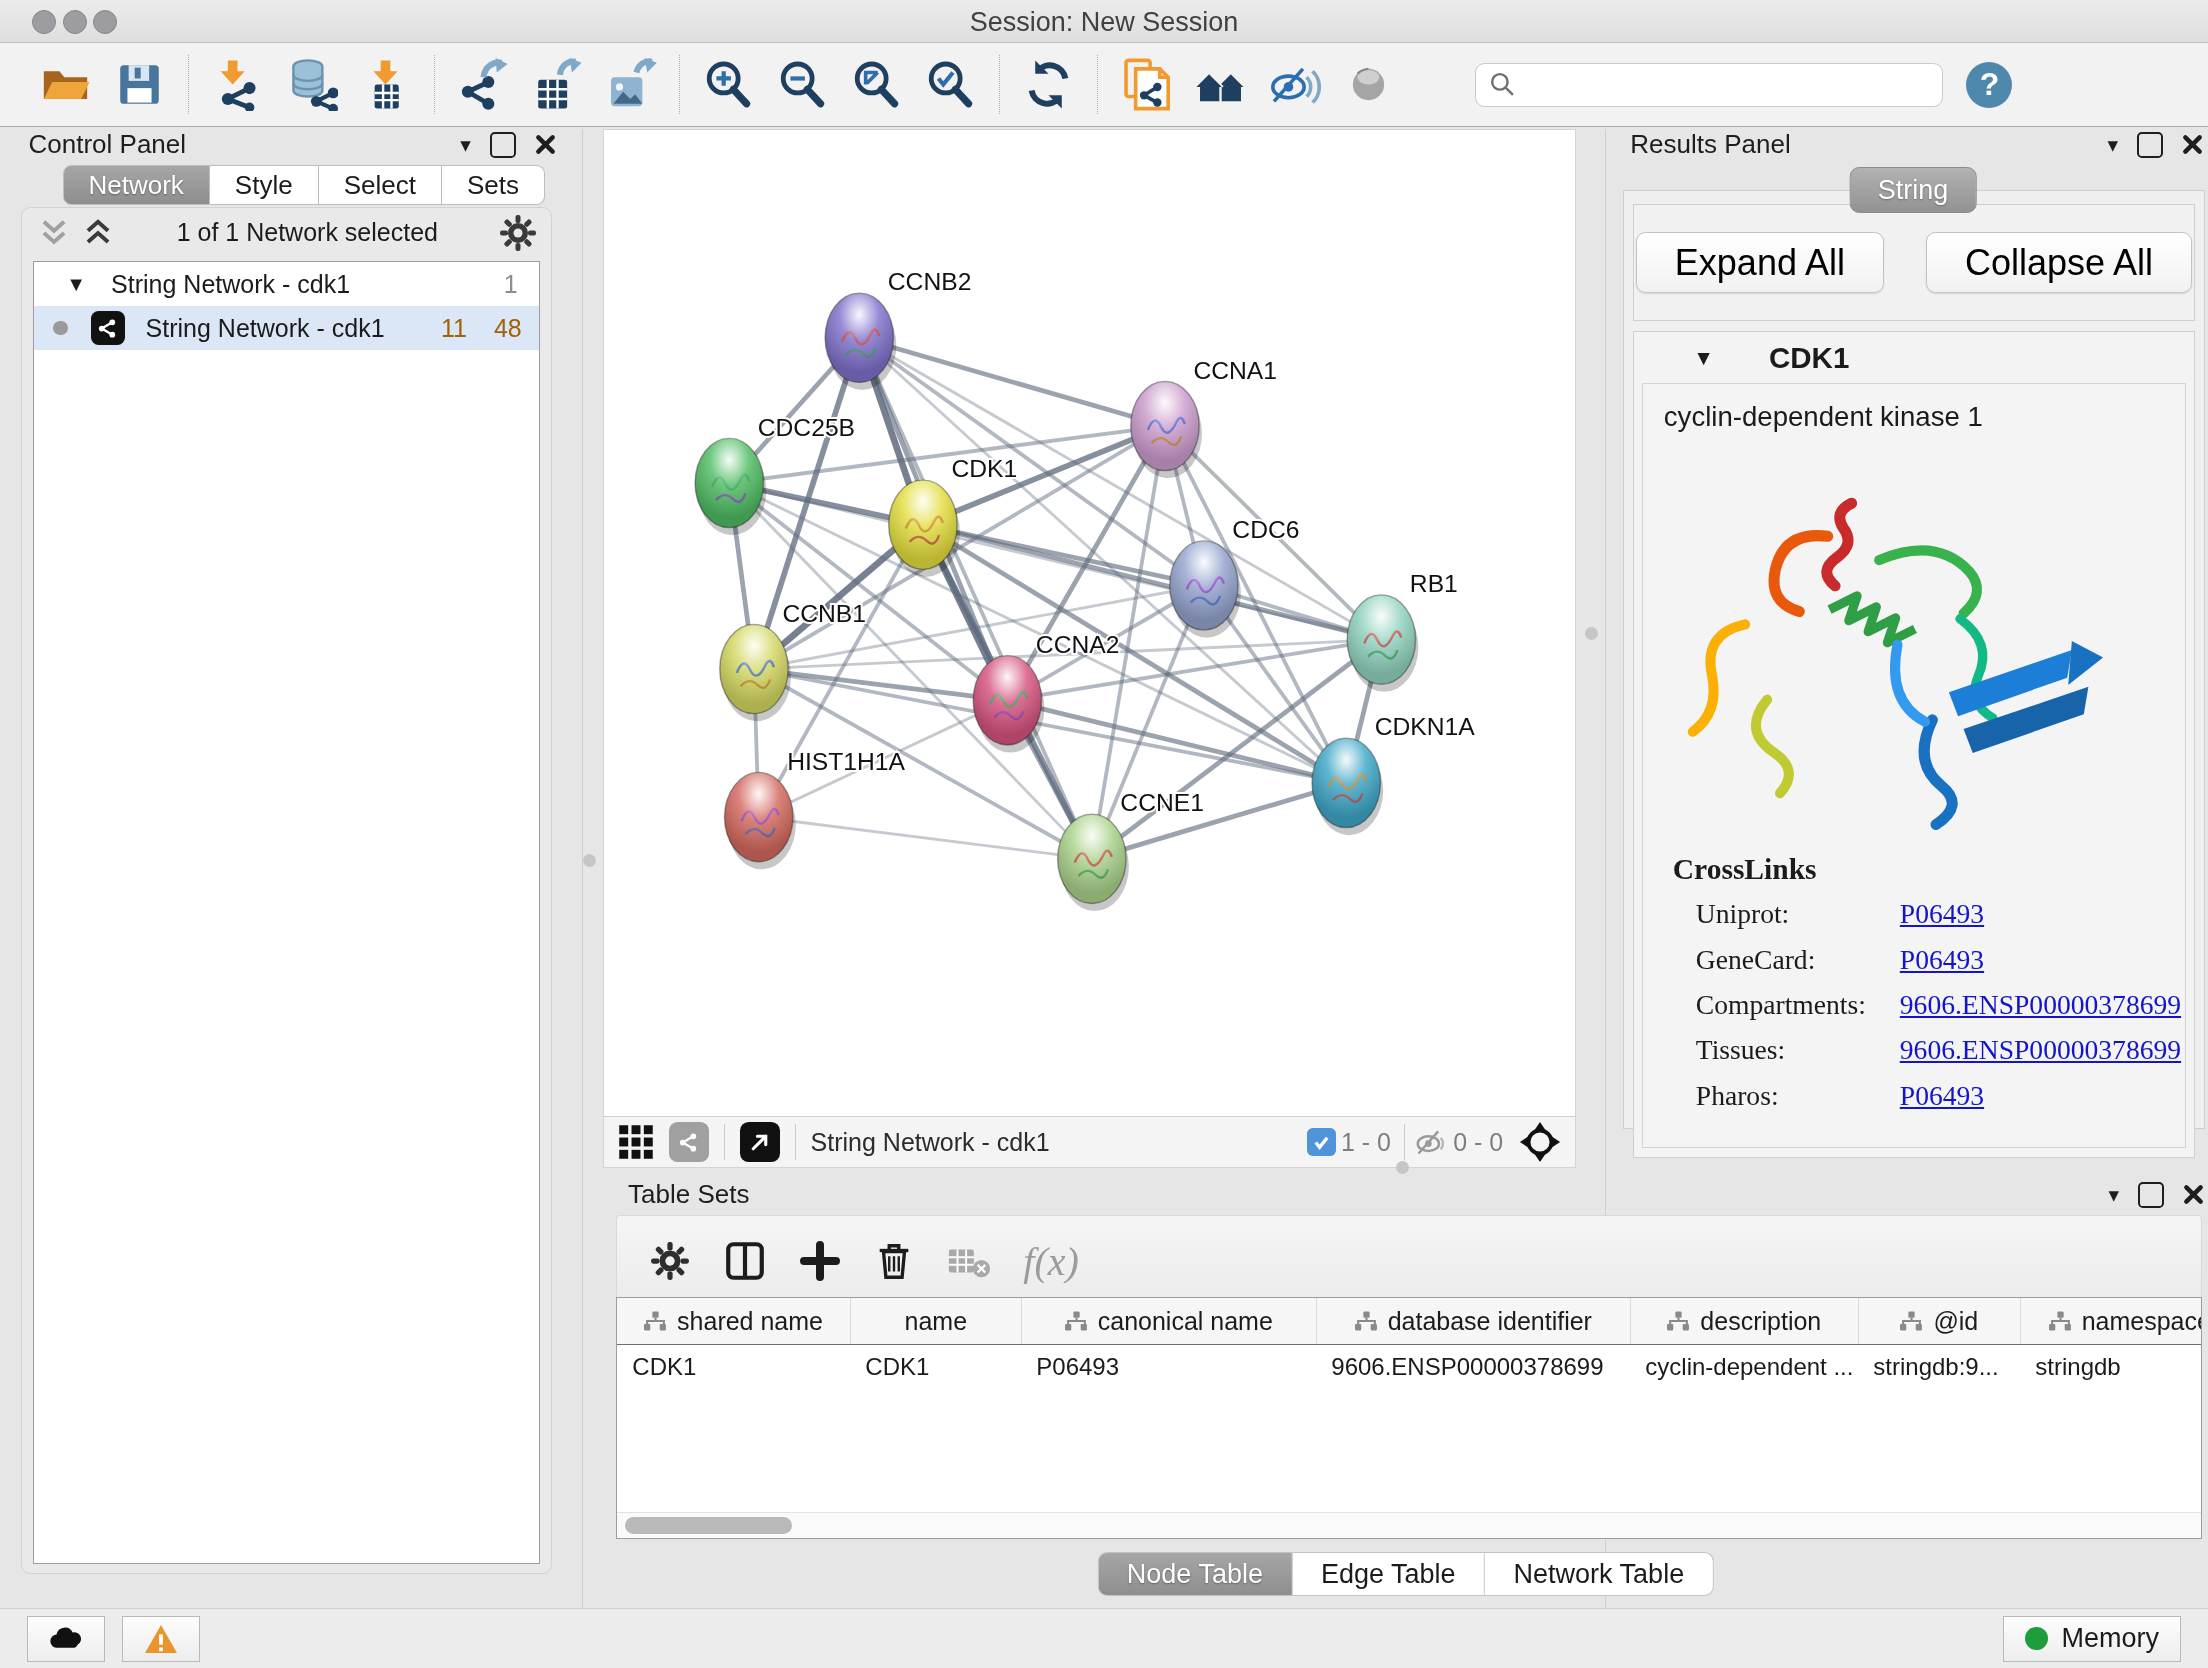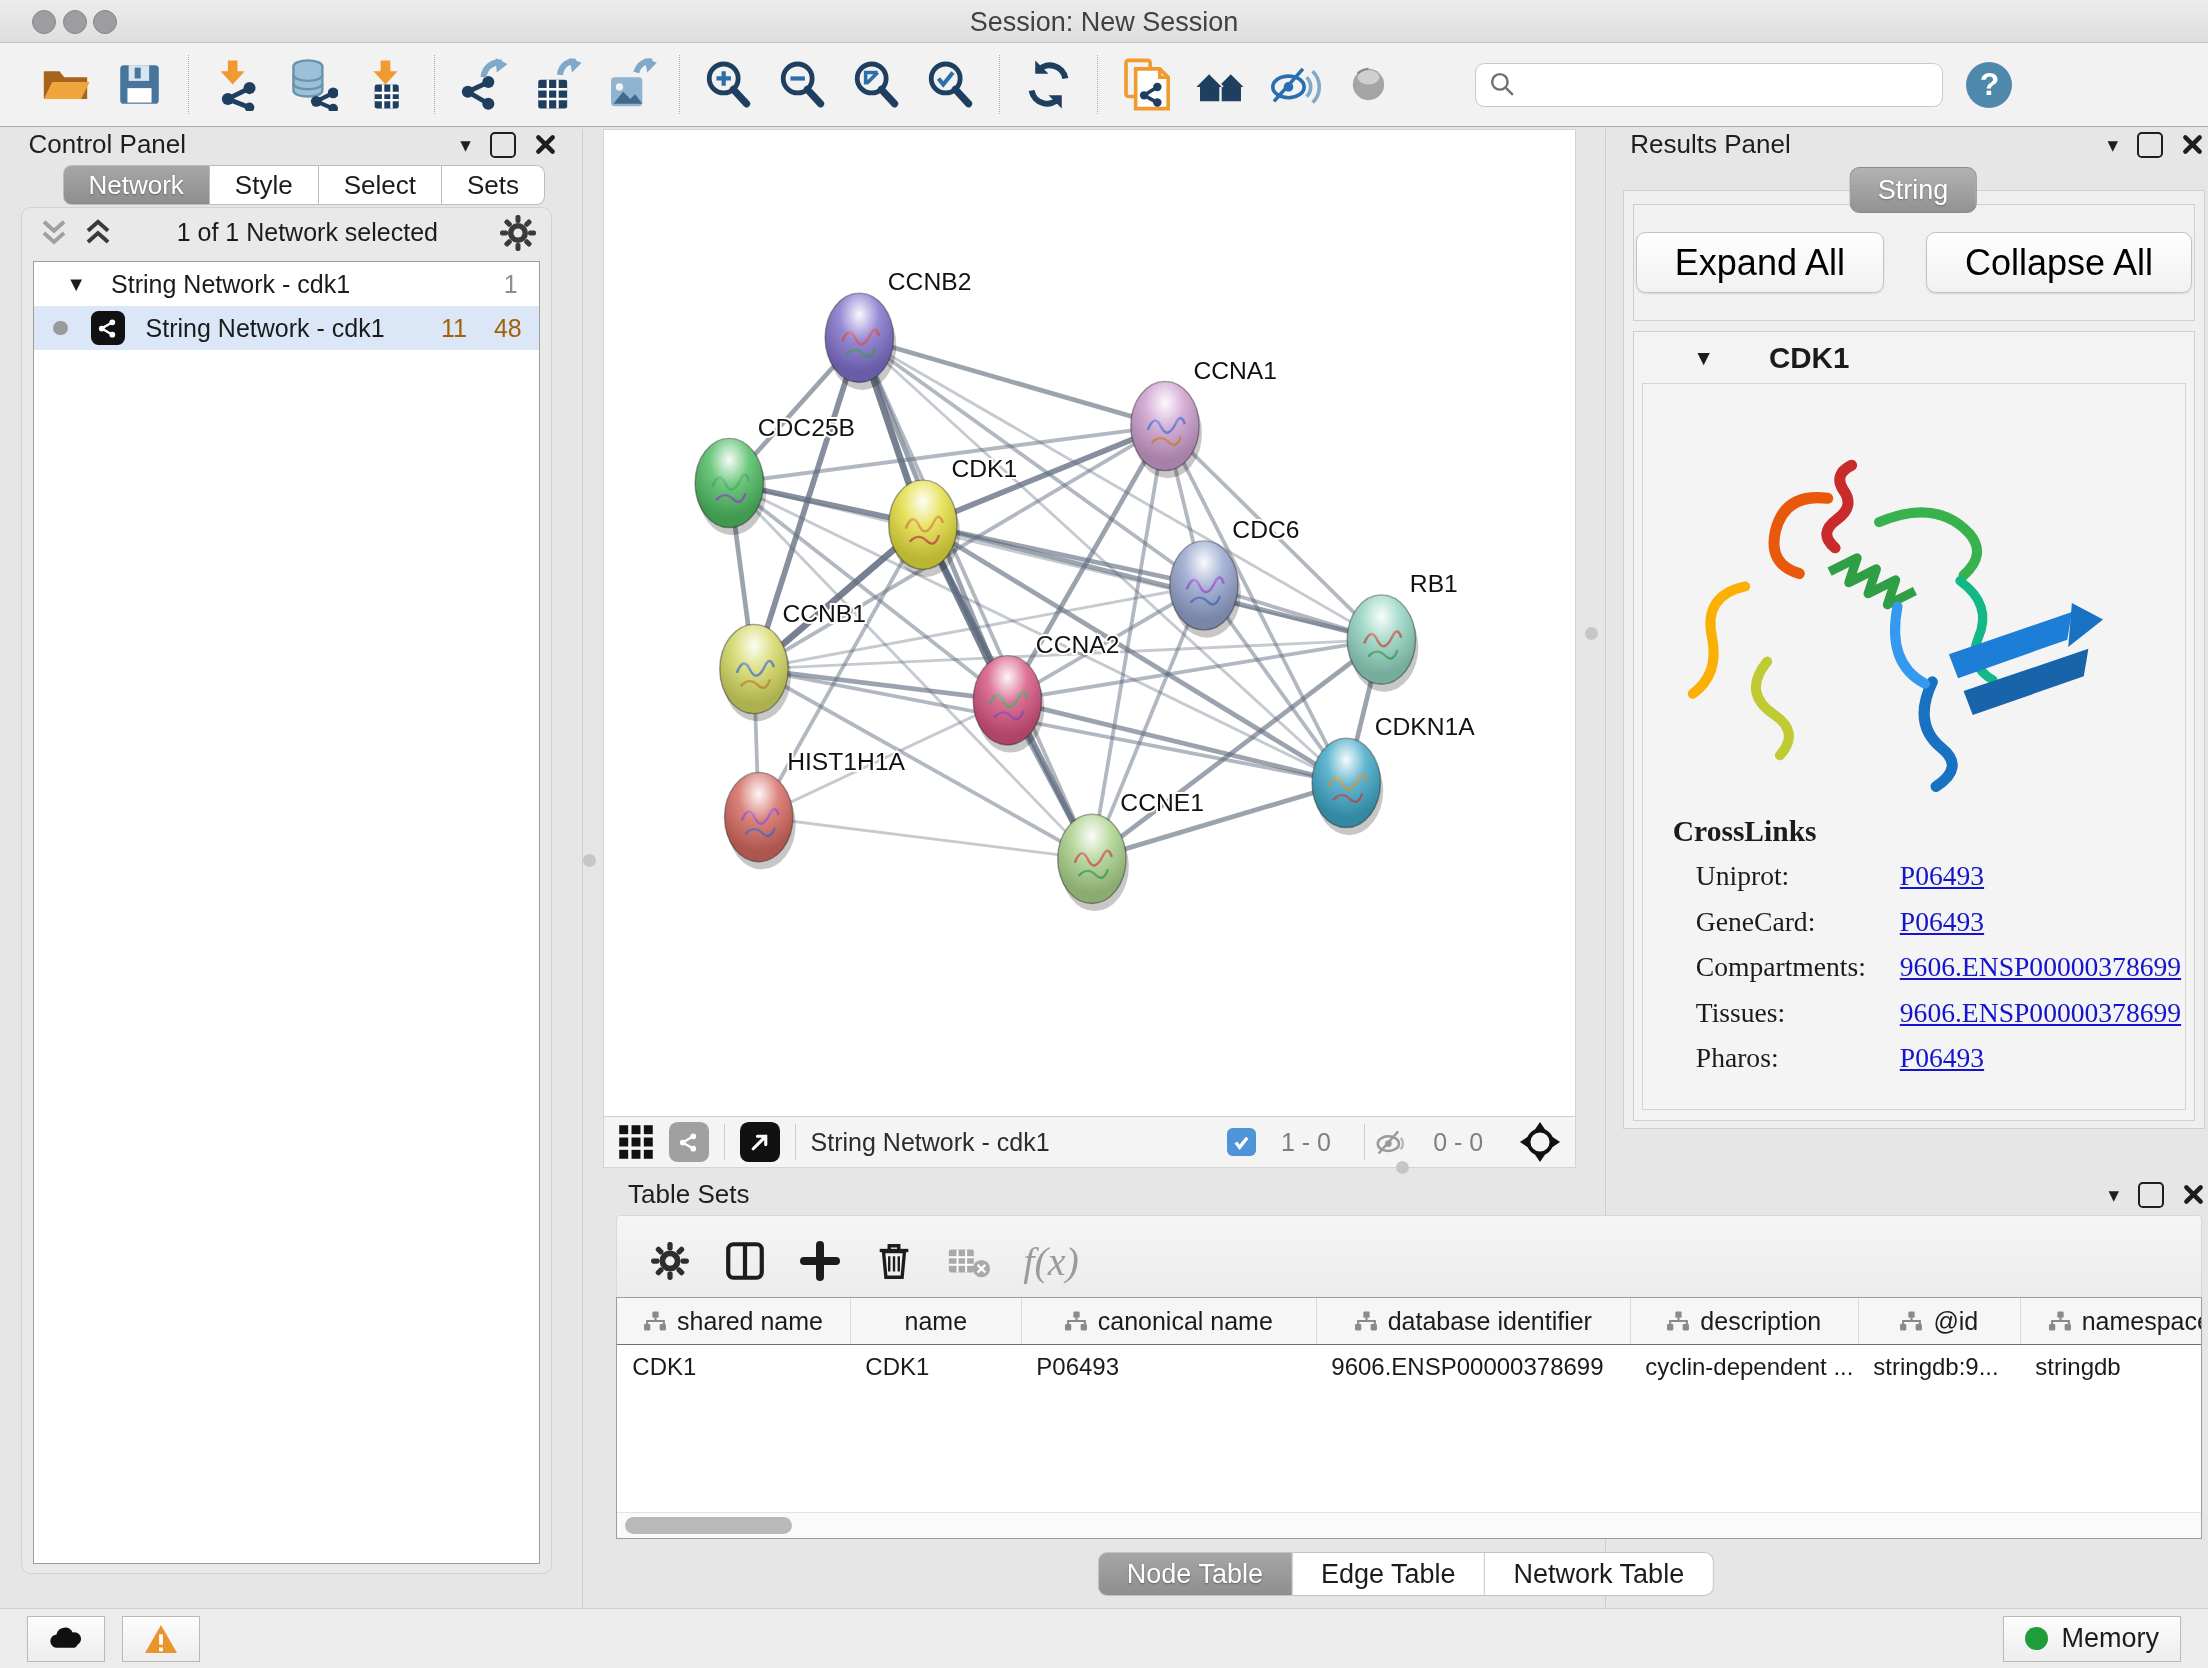--- a/index.html
+++ b/index.html
@@ -60,21 +60,21 @@
   .network-view{position:absolute;left:603px;top:129px;width:973px;height:1039px;background:#fff;
                 border:1px solid #d4d4d4;box-sizing:border-box}
   .net-canvas{position:absolute;top:0;left:0;width:100%;height:986px}
   .net-toolbar{position:absolute;left:0;right:0;bottom:0;height:50px;background:#f4f4f4;
                border-top:1px solid #cfcfcf;display:flex;align-items:center;padding:0 13.3px;
                font-size:25px;color:#2c2c2c}
   .ntsep{width:0;height:36px;border-left:1px solid #cdcdcd;margin:0 15px}
   .chip{width:40px;height:40px;border-radius:8.6px;display:flex;align-items:center;justify-content:center}
   .gray-chip{background:#a0a0a0}
   .black-chip{background:#111}
-  .cnt{color:#7e7e7e;margin:0 25px}
+  .cnt{color:#7e7e7e;margin:0 5px}
   .cbox{width:28.5px;height:28.5px;background:#4f93d8;border-radius:5.7px;display:flex;
         align-items:center;justify-content:center}
   
   .results-panel{position:absolute;left:1617px;top:129px;width:592px;height:1449px}
   .string-tab{position:absolute;top:38px;left:50%;transform:translateX(-50%);z-index:3;
               background:linear-gradient(#b2b2b2,#929292);color:#fff;font-size:27px;
               padding:6.7px 27px;border-radius:9.5px;border:1px solid #8a8a8a;
               text-shadow:0 1px 1.9px rgba(0,0,0,.3)}
   .rp-outer{position:absolute;top:61px;left:5.7px;right:3.8px;height:937px;
             border:1.9px solid #cfcfcf;background:#efefef}
@@ -599,20 +599,21 @@
     <div class="rp-btnbox">
       <button class="rp-btn">Expand All</button>
       <button class="rp-btn">Collapse All</button>
     </div>
     <div class="rp-section">
       <div class="rp-sec-head">
         <span style="font-size:21px">▼</span>
         <b>CDK1</b>
       </div>
       <div class="rp-inner">
+        <div class="rp-desc">cyclin-dependent kinase 1</div>
         <svg class="protein" width="514" height="380" viewBox="0 0 560 410">
           <path d="M212 56q-20 10-9 27 13 18-7 32-21 15-2 31" stroke="#c92a2a" stroke-width="12" fill="none" stroke-linecap="round"></path>
           <path d="M186 92q-47-6-57 36-8 36 26 46" stroke="#e8590c" stroke-width="12" fill="none" stroke-linecap="round"></path>
           <path d="M96 188q-46 10-36 56 8 40-21 61" stroke="#fab005" stroke-width="11" fill="none" stroke-linecap="round"></path>
           <path d="M120 270q-28 34 8 58 28 19 6 44" stroke="#c0ca33" stroke-width="11" fill="none" stroke-linecap="round"></path>
           <path d="M188 172l30-15-9 27 30-15-9 27 30-15-9 27 30-15" stroke="#2f9e44" stroke-width="10" fill="none" stroke-linejoin="round"></path>
           <path d="M242 118q62-26 98 12 20 23-6 46" stroke="#37b24d" stroke-width="11" fill="none" stroke-linecap="round"></path>
           <path d="M330 182q36 26 20 62-12 30 16 46" stroke="#12b886" stroke-width="10" fill="none" stroke-linecap="round"></path>
           <polygon points="318,262 452,216 447,246 328,288" fill="#1c7ed6"></polygon>
           <polygon points="334,302 470,256 465,286 344,328" fill="#1864ab"></polygon>

